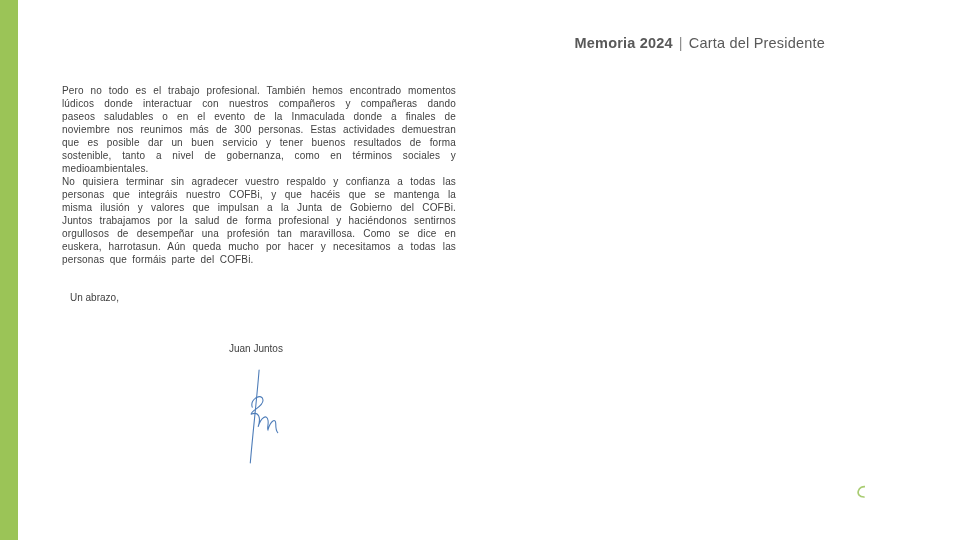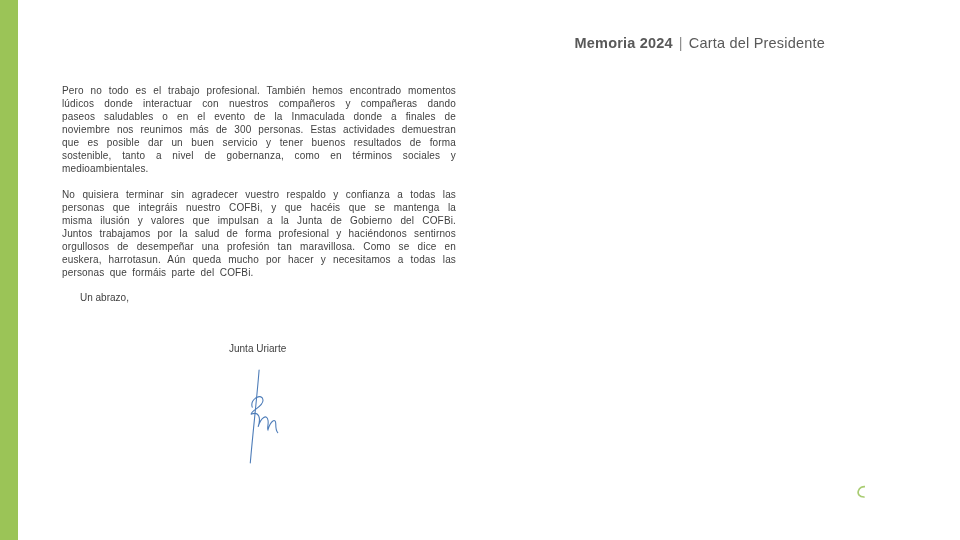--- a/index.html
+++ b/index.html
@@ -40,24 +40,24 @@
     top: 84px;
     width: 394px;
     color: #3f3f3f;
     font-size: 10px;
     line-height: 13px;
     text-align: justify;
     letter-spacing: 0.15px;
     word-spacing: 2.5px;
   }
   .letter-body p { margin: 0; }
-  .letter-body p + p { margin-top: 13px; }
+  .letter-body p + p { margin-top: 0; }
   .closing {
     position: absolute;
-    left: 80px;
+    left: 70px;
     top: 292px;
     font-size: 10px;
     color: #3f3f3f;
   }
   .signer-name {
     position: absolute;
     left: 229px;
     top: 343px;
     font-size: 10px;
     color: #3f3f3f;
@@ -95,21 +95,21 @@
     <span class="bold">Memoria 2024</span><span class="sep">|</span><span>Carta del Presidente</span>
   </div>
 
   <div class="letter-body">
     <p>Pero no todo es el trabajo profesional. También hemos encontrado momentos lúdicos donde interactuar con nuestros compañeros y compañeras dando paseos saludables o en el evento de la Inmaculada donde a finales de noviembre nos reunimos más de 300 personas. Estas actividades demuestran que es posible dar un buen servicio y tener buenos resultados de forma sostenible, tanto a nivel de gobernanza, como en términos sociales y medioambientales.</p>
     <p>No quisiera terminar sin agradecer vuestro respaldo y confianza a todas las personas que integráis nuestro COFBi, y que hacéis que se mantenga la misma ilusión y valores que impulsan a la Junta de Gobierno del COFBi. Juntos trabajamos por la salud de forma profesional y haciéndonos sentirnos orgullosos de desempeñar una profesión tan maravillosa. Como se dice en euskera, harrotasun. Aún queda mucho por hacer y necesitamos a todas las personas que formáis parte del COFBi.</p>
   </div>
 
   <div class="closing">Un abrazo,</div>
 
-  <div class="signer-name">Junta Uriarte</div>
+  <div class="signer-name">Juan Juntos</div>
 
   <svg class="signature-svg" viewBox="0 0 52 100" fill="none" xmlns="http://www.w3.org/2000/svg">
     <g stroke="#4d7cb8" stroke-width="1.1" stroke-linecap="round" fill="none">
       <path d="M 21 2 C 19 28 15 62 12 97"></path>
       <path d="M 14 40 C 11 31 25 25 25 33 C 25 40 13 43 13 47"></path>
       <path d="M 13 47 C 21 44 23 51 20 60 C 23 50 29 47 30 53 C 31 57 29 61 30 63 C 33 53 38 51 38 57 C 38 61 38 64 40 66"></path>
     </g>
   </svg>
 
   <svg class="logo-svg" viewBox="0 0 84 76" fill="none" xmlns="http://www.w3.org/2000/svg">

